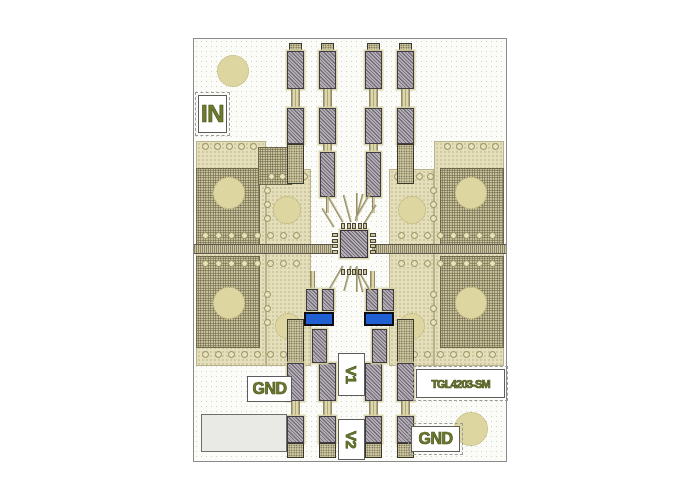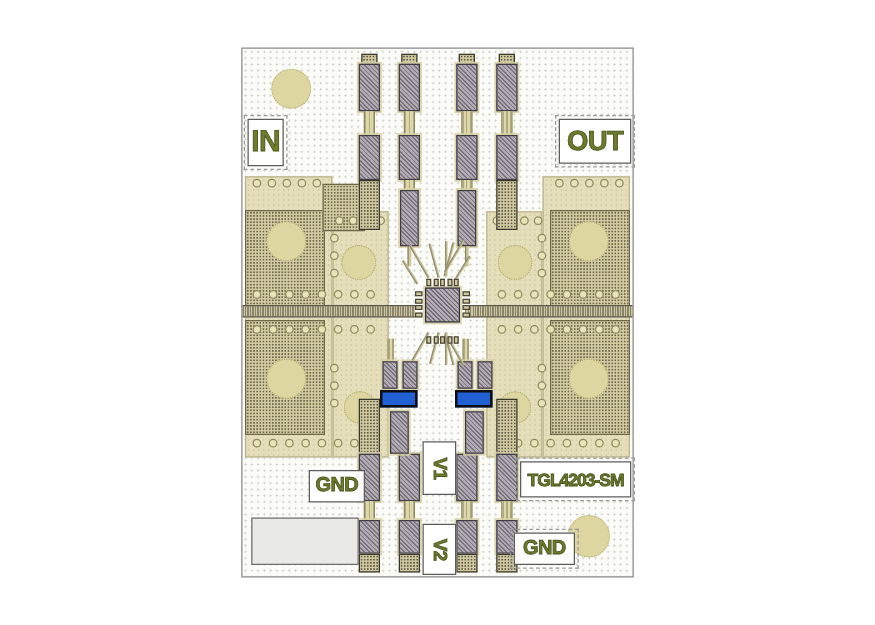--- a/index.html
+++ b/index.html
@@ -235,39 +235,36 @@
       <div class="abs icring" style="left: 176px; top: 205px; width: 6px; height: 4px;"></div>
       <div class="abs icring" style="left: 138px; top: 210.5px; width: 6px; height: 4px;"></div>
       <div class="abs icring" style="left: 176px; top: 210.5px; width: 6px; height: 4px;"></div>
       <div class="abs cap" style="left: 110px; top: 273px; width: 30px; height: 14px;"></div>
       <div class="abs cap" style="left: 170px; top: 273px; width: 30px; height: 14px;"></div>
 
     <div class="lbl dashed" style="left:4px;top:56px;width:27px;height:36px;font-size:24px;">
       <span>IN</span>
     </div>
 
-    <div class="lbl dashed" style="left:253px;top:56px;width:56px;height:34px;font-size:22px;">
-      <span>OUT</span>
-    </div>
 
     <div class="lbl" style="left:53px;top:337px;width:43px;height:24px;font-size:16px;">
       <span>GND</span>
     </div>
 
     <div class="lbl dashed" style="left:217px;top:387px;width:47px;height:24px;font-size:16px;">
       <span>GND</span>
     </div>
 
     <div class="lbl vert" style="left:144px;top:314px;width:25px;height:41px;font-size:15px;">
       <span>V1</span>
     </div>
 
     <div class="lbl vert" style="left:144px;top:380px;width:25px;height:39px;font-size:15px;">
       <span>V2</span>
     </div>
 
-    <div class="lbl dashed" style="left:222px;top:330px;width:87px;height:27px;font-size:14px;letter-spacing:-0.8px;">
+    <div class="lbl dashed" style="left:222px;top:330px;width:87px;height:27px;font-size:11px;letter-spacing:-0.8px;">
       <span>TGL4203-SM</span>
     </div>
 
     <div id="blank-label"></div>
   </div>
 </div>
 
 </body></html>

